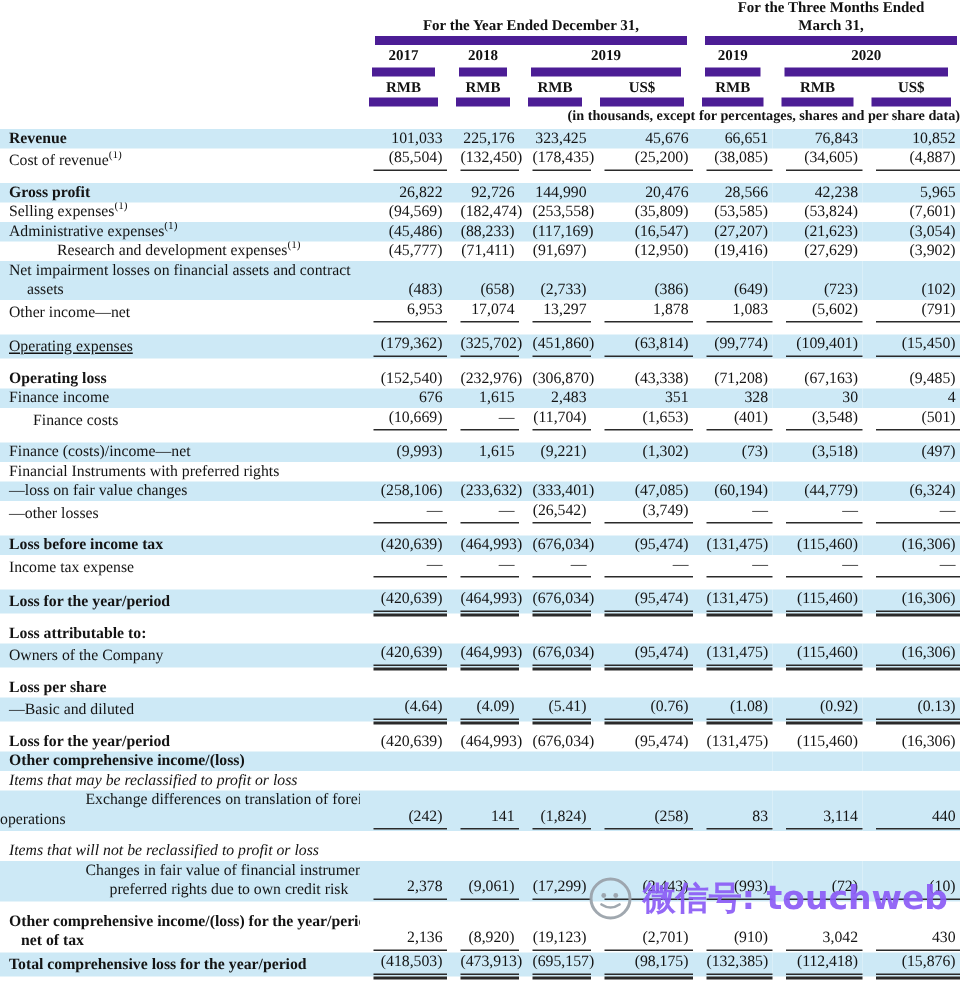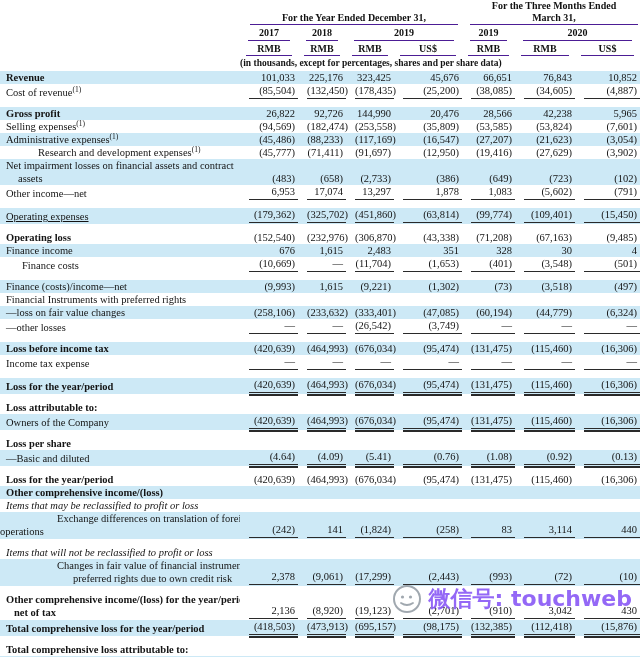--- a/index.html
+++ b/index.html
@@ -9,28 +9,28 @@
     font-family:"Liberation Serif", serif;
   }
   table { border-collapse:collapse; table-layout:fixed; width:640px; }
   td, th { padding:0; }
 
   
   thead th {
     font-weight:bold; font-size:10px; line-height:11.5px;
     vertical-align:bottom; text-align:center; color:#111; padding:0;
   }
-  .rule { border-bottom:1px solid #4c1d95; padding-bottom:1px; }
+  .rule { border-bottom:6px solid #4c1d95; padding-bottom:1px; }
   .grp-year  { margin:0 4px 0 10px; }
   .grp-qtr   { margin:0 2px 0 8px; }
   .yr  { margin:0 8px; }
   .unit{ margin:0 6px; }
   tr.hdr-years th, tr.hdr-units th { padding-top:2px; }
   tr.note-row td {
-    font-size:9.5px; font-weight:bold; text-align:left;
+    font-size:9.5px; font-weight:bold; text-align:right;
     line-height:11px; padding:2px 0 2px 0;
   }
 
   
   tbody td { font-size:10.5px; line-height:13px; vertical-align:bottom; }
   tr.shade { background:#cde9f6; }
   td.lbl div { white-space:nowrap; overflow:hidden; }
   .b { font-weight:bold; }
   .i { font-style:italic; }
   sup { font-size:7.5px; line-height:0; }

